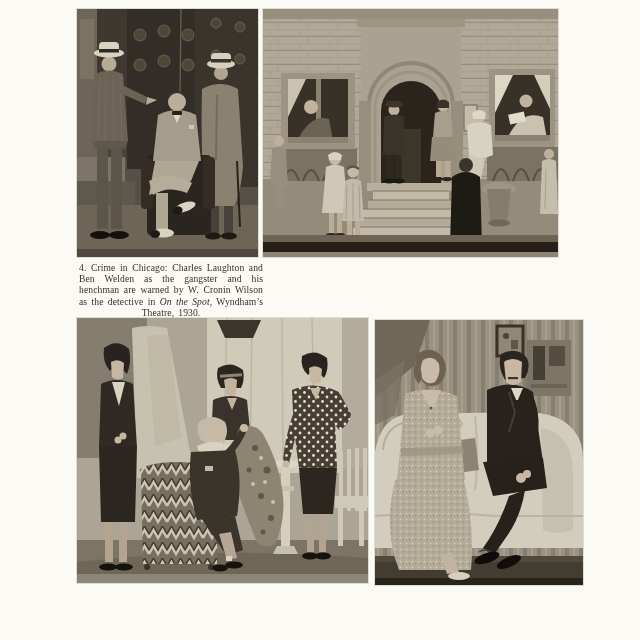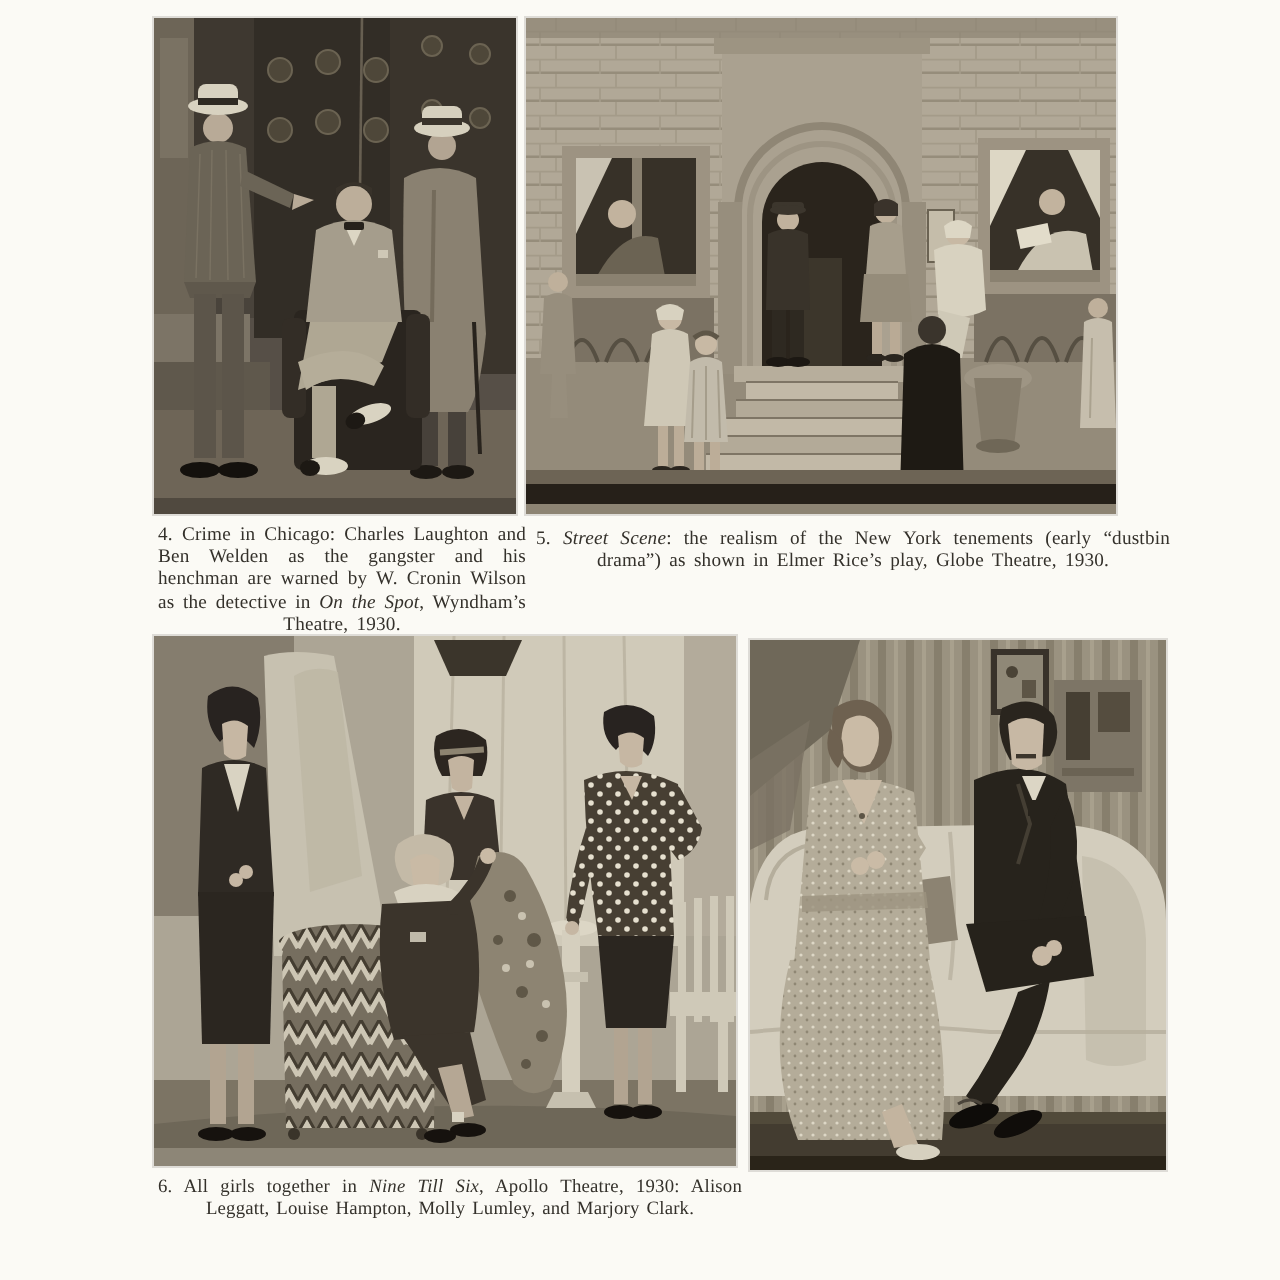--- a/index.html
+++ b/index.html
@@ -249,21 +249,20 @@
         <line x1="283" y1="160" x2="282" y2="200" stroke="#aaa28f" stroke-width="1"></line>
       </g>
       <rect x="0" y="226" width="295" height="8" fill="#6d6455"></rect>
       <rect x="0" y="233" width="295" height="10" fill="#262019"></rect>
       <rect x="0" y="243" width="295" height="5" fill="#8d8473"></rect>
     </svg>
   </figure>
 
   <div class="caption cap-4"><span>4. Crime in Chicago: Charles Laughton and Ben Welden as the gangster and his henchman are warned by W. Cronin Wilson as the detective in </span><i>On the Spot</i><span>, Wyndham’s Theatre, 1930.</span></div>
 
-  <div class="caption cap-5"><span>5. </span><i>Street Scene</i><span>: the realism of the New York tenements (early “dustbin drama”) as shown in Elmer Rice’s play, Globe Theatre, 1930.</span></div>
 
   <figure class="photo photo-3" title="Four women on a draped set: one seated in a zigzag-patterned armchair holding a patterned shawl, flanked by three standing women, one in a polka-dot blouse beside a white pedestal table">
     <svg viewBox="0 0 291 265" preserveAspectRatio="none">
       <defs>
         <pattern id="p3z" width="18" height="16" patternUnits="userSpaceOnUse">
           <rect width="18" height="16" fill="#766e5f"></rect>
           <polyline points="0,12 4.5,4 9,12 13.5,4 18,12" fill="none" stroke="#cdc6b4" stroke-width="2.5"></polyline>
           <polyline points="0,8 4.5,0 9,8 13.5,0 18,8" fill="none" stroke="#443d31" stroke-width="1.5"></polyline>
         </pattern>
         <pattern id="p3d" width="9" height="9" patternUnits="userSpaceOnUse">
@@ -454,16 +453,15 @@
         <path d="M150 170 Q146 196 132 216 L118 236 L108 228 Q124 206 134 176 Z" fill="#26221b"></path>
         <circle cx="146" cy="158" r="5" fill="#c7b8a4"></circle>
         <circle cx="152" cy="154" r="4" fill="#c7b8a4"></circle>
         <ellipse cx="112" cy="238" rx="13" ry="5" fill="#0e0c09" transform="rotate(-18 112 238)"></ellipse>
         <ellipse cx="134" cy="242" rx="13" ry="5" fill="#100d0a" transform="rotate(-24 134 242)"></ellipse>
         <path d="M104 232 Q110 228 116 232" stroke="#4a443a" stroke-width="1.5" fill="none"></path>
       </g>
     </svg>
   </figure>
 
-  <div class="caption cap-6"><span>6. All girls together in </span><i>Nine Till Six</i><span>, Apollo Theatre, 1930: Alison Leggatt, Louise Hampton, Molly Lumley, and Marjory Clark.</span></div>
 
 
 </div>
 
 </body></html>

